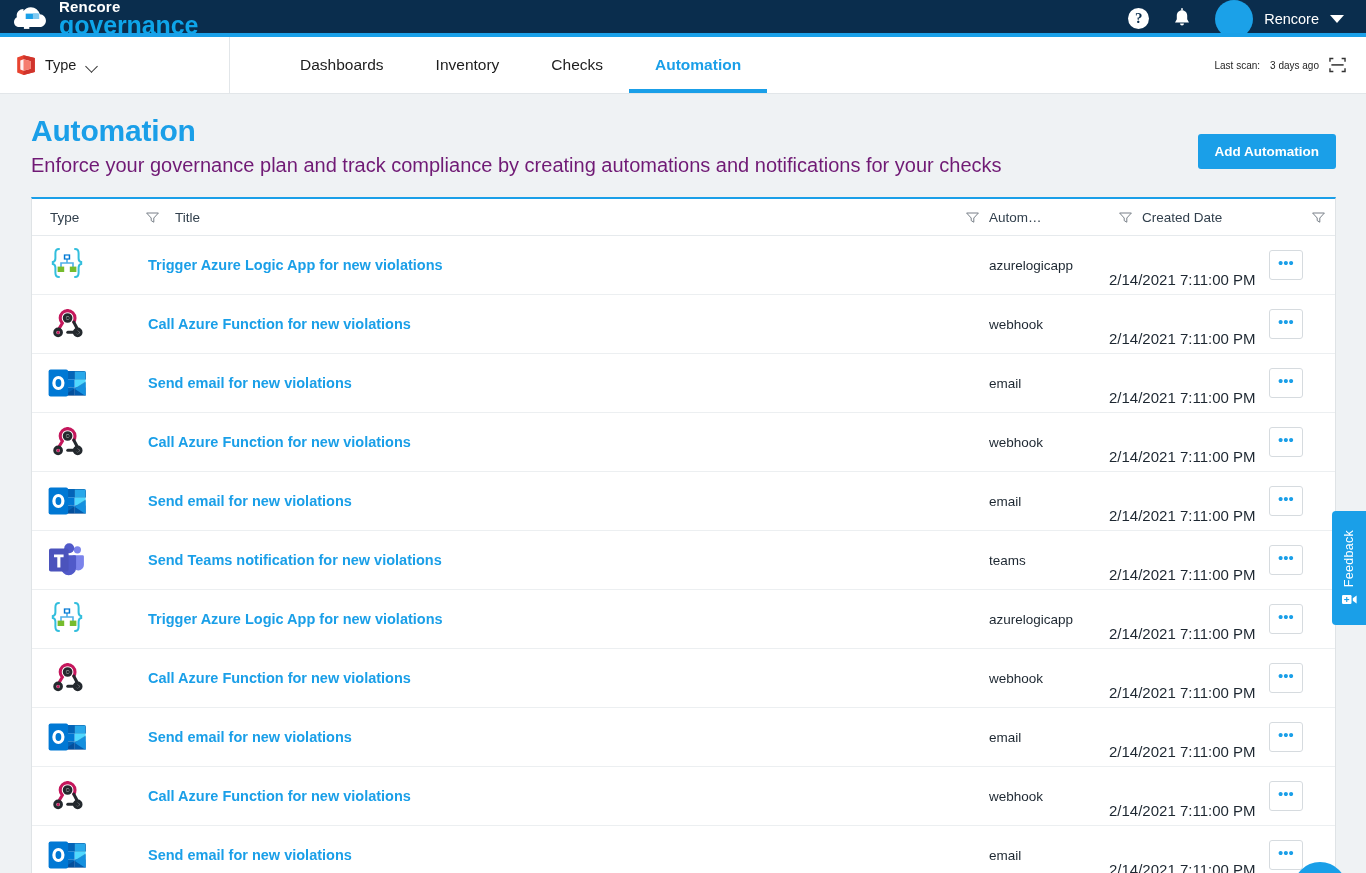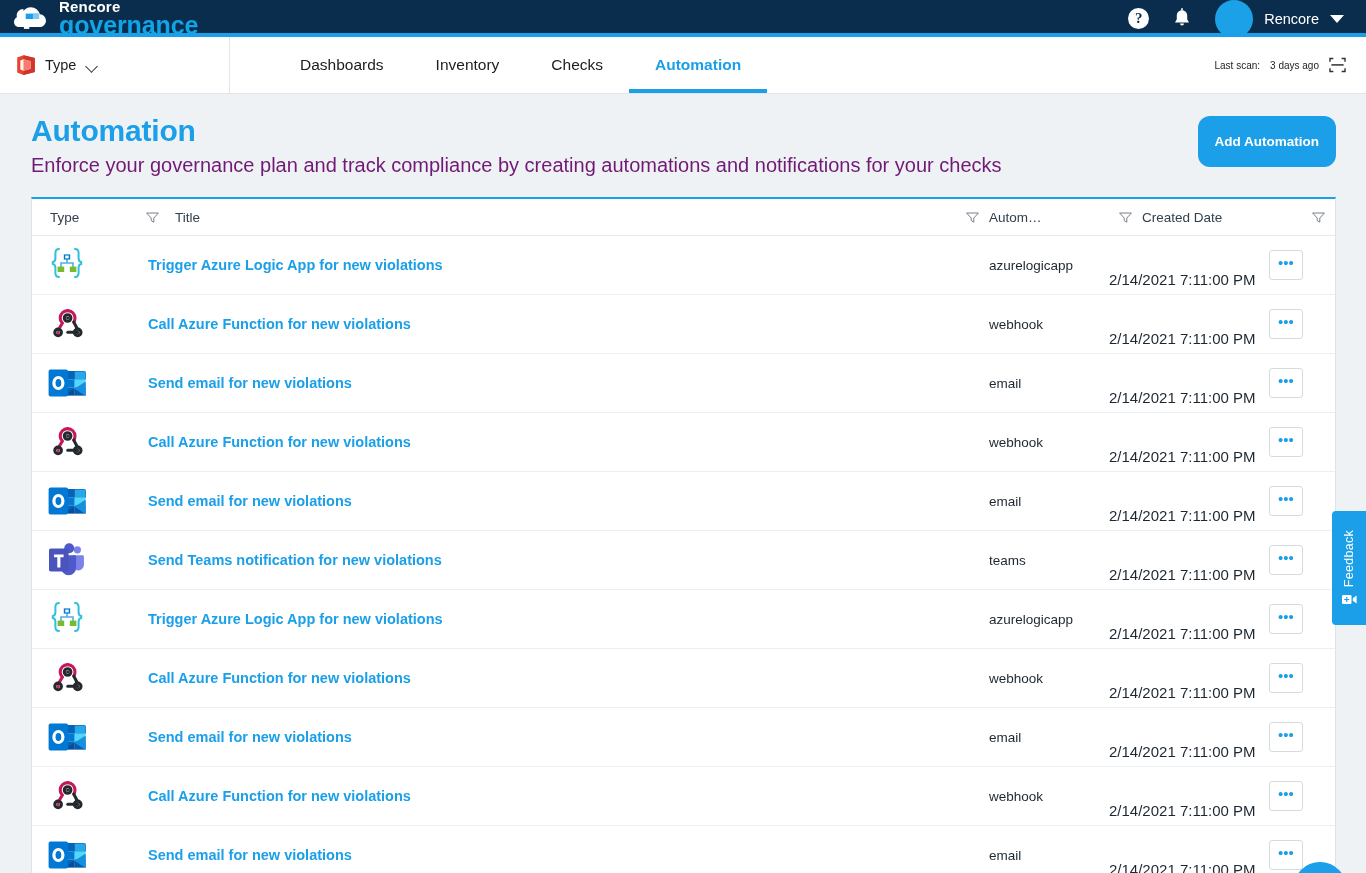--- a/index.html
+++ b/index.html
@@ -106,25 +106,25 @@
   .page { padding: 20px 30px 0 31px; position: relative; }
   .page-head { display: flex; align-items: flex-start; }
   .page-title {
     font-size: 30px; font-weight: bold; color: #1a9fe8;
     letter-spacing: -.2px; line-height: 1.1;
   }
   .page-sub {
     font-size: 20px; color: #701a75; margin-top: 7px;
   }
   .btn-primary {
-    margin-left: auto; margin-top: 2px;
+    margin-left: auto; margin-top: 20px;
     background: #1a9fe8; color: #ffffff;
     font-size: 13.5px; font-weight: bold;
-    border: none; border-radius: 12px;
-    padding: 18px 17px; cursor: pointer;
+    border: none; border-radius: 3px;
+    padding: 10px 17px; cursor: pointer;
     font-family: "Liberation Sans", sans-serif;
   }
 
   
   .table-wrap {
     margin-top: 20px;
     background: #f0abfc;
     border: 1px solid #dfe3e6;
     border-top: 2px solid #1a9fe8;
     width: 1305px;

